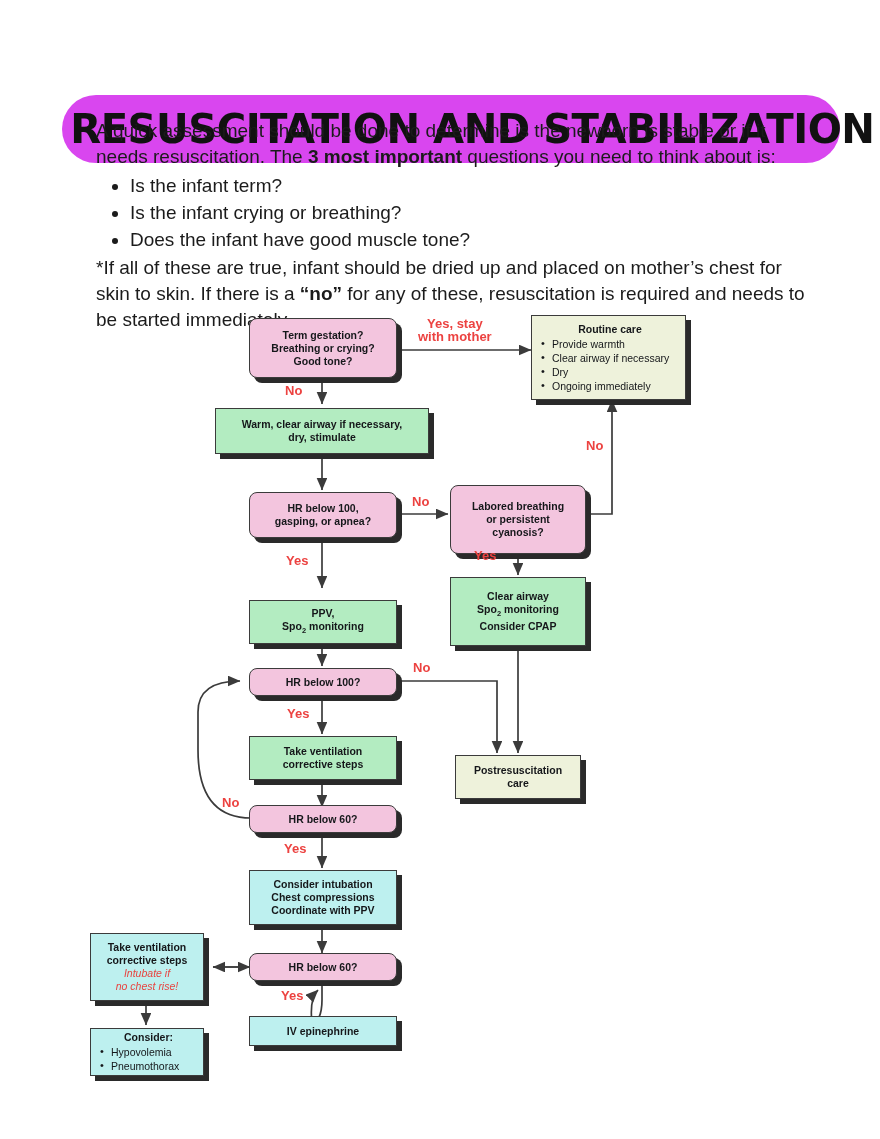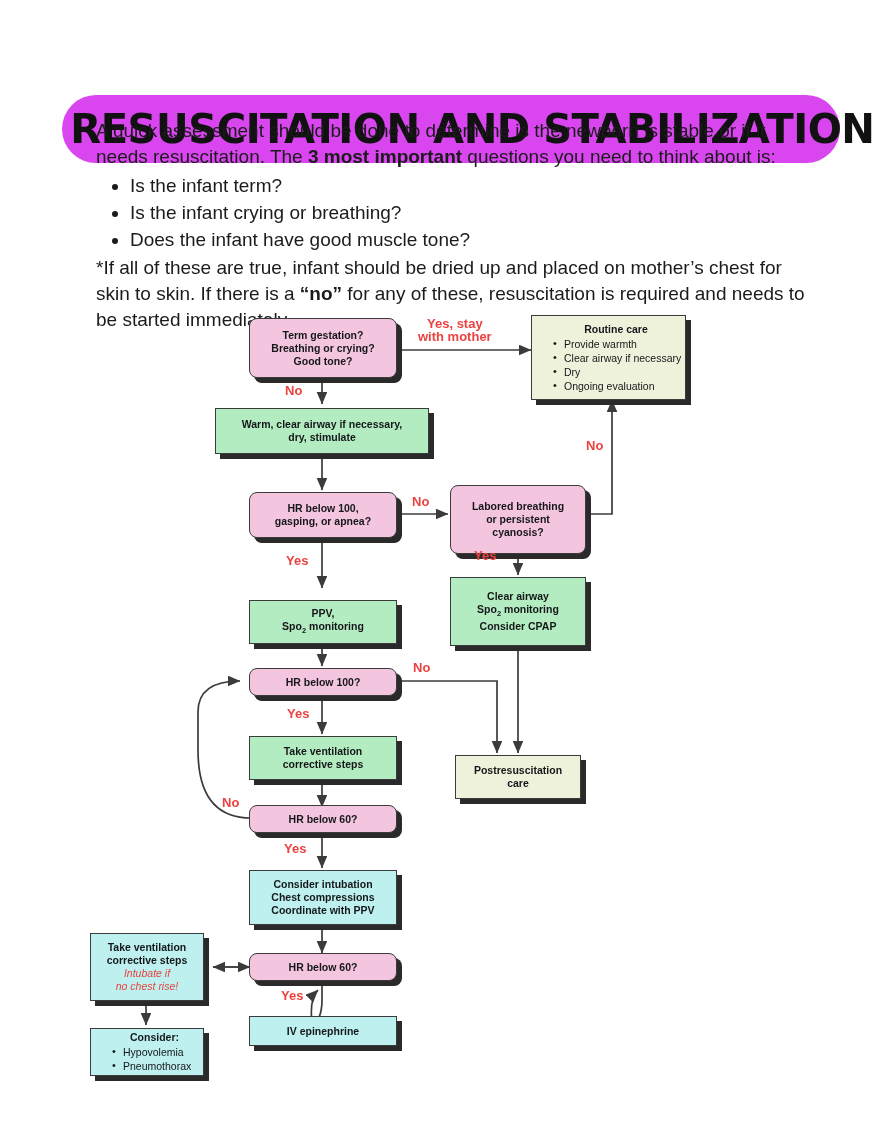--- a/index.html
+++ b/index.html
@@ -91,21 +91,21 @@
   .node .ln { white-space: nowrap; }
   .pink   { background: #f3c5de; border-radius: 8px; }
   .green  { background: #b3ecc1; }
   .cyan   { background: #bdf0ef; }
   .cream  { background: #eef2db; }
 
   .node.bullets {
     align-items: flex-start;
     text-align: left;
     font-weight: normal;
-    padding-left: 20px;
+    padding-left: 8px;
   }
   .node.bullets .hd {
     font-weight: bold;
     align-self: center;
     margin-bottom: 1px;
   }
   .node.bullets .bl {
     position: relative;
     padding-left: 12px;
     white-space: nowrap;
@@ -211,21 +211,21 @@
     <span class="ln">Term gestation?</span>
     <span class="ln">Breathing or crying?</span>
     <span class="ln">Good tone?</span>
   </div>
 
   <div class="node cream bullets" style="left:531px; top:15px; width:155px; height:85px;">
     <span class="hd">Routine care</span>
     <span class="bl">Provide warmth</span>
     <span class="bl">Clear airway if necessary</span>
     <span class="bl">Dry</span>
-    <span class="bl">Ongoing evaluation</span>
+    <span class="bl">Ongoing immediately</span>
   </div>
 
   <div class="node green" style="left:215px; top:108px; width:214px; height:46px;">
     <span class="ln">Warm, clear airway if necessary,</span>
     <span class="ln">dry, stimulate</span>
   </div>
 
   <div class="node pink" style="left:249px; top:192px; width:148px; height:46px;">
     <span class="ln">HR below 100,</span>
     <span class="ln">gasping, or apnea?</span>

